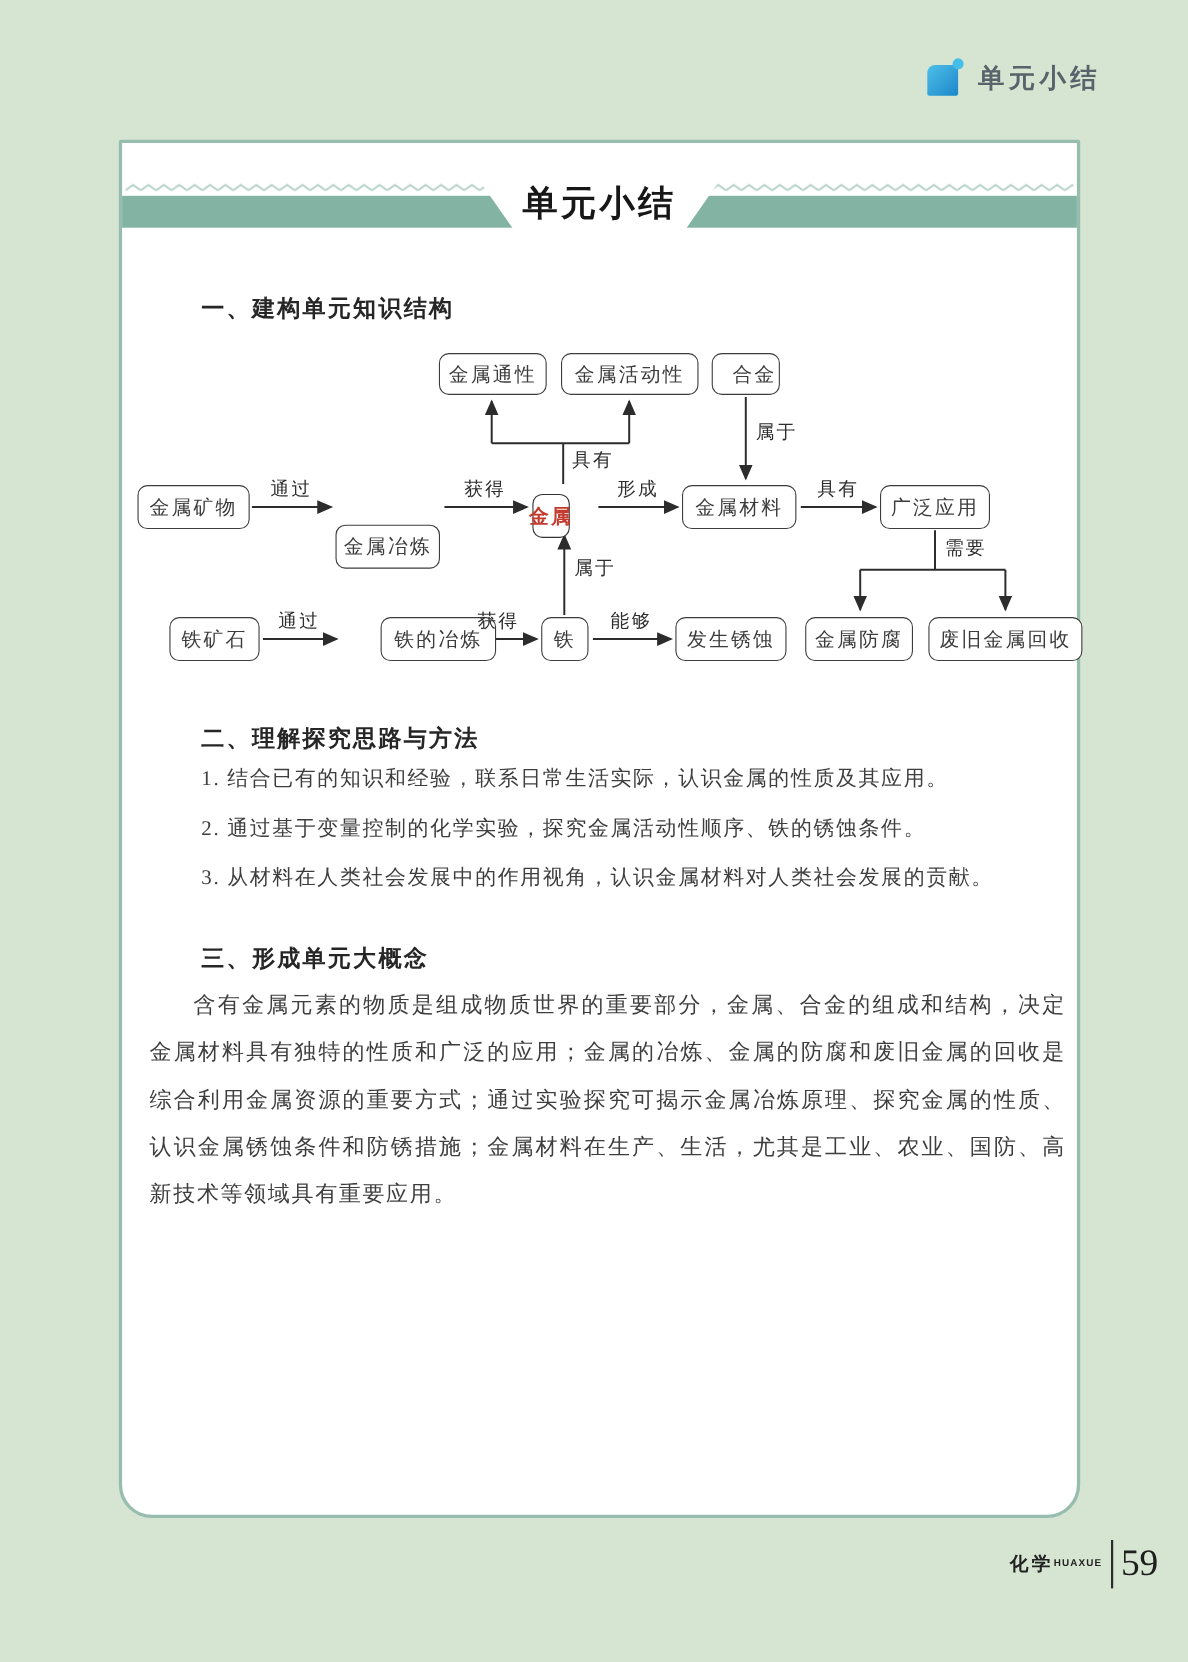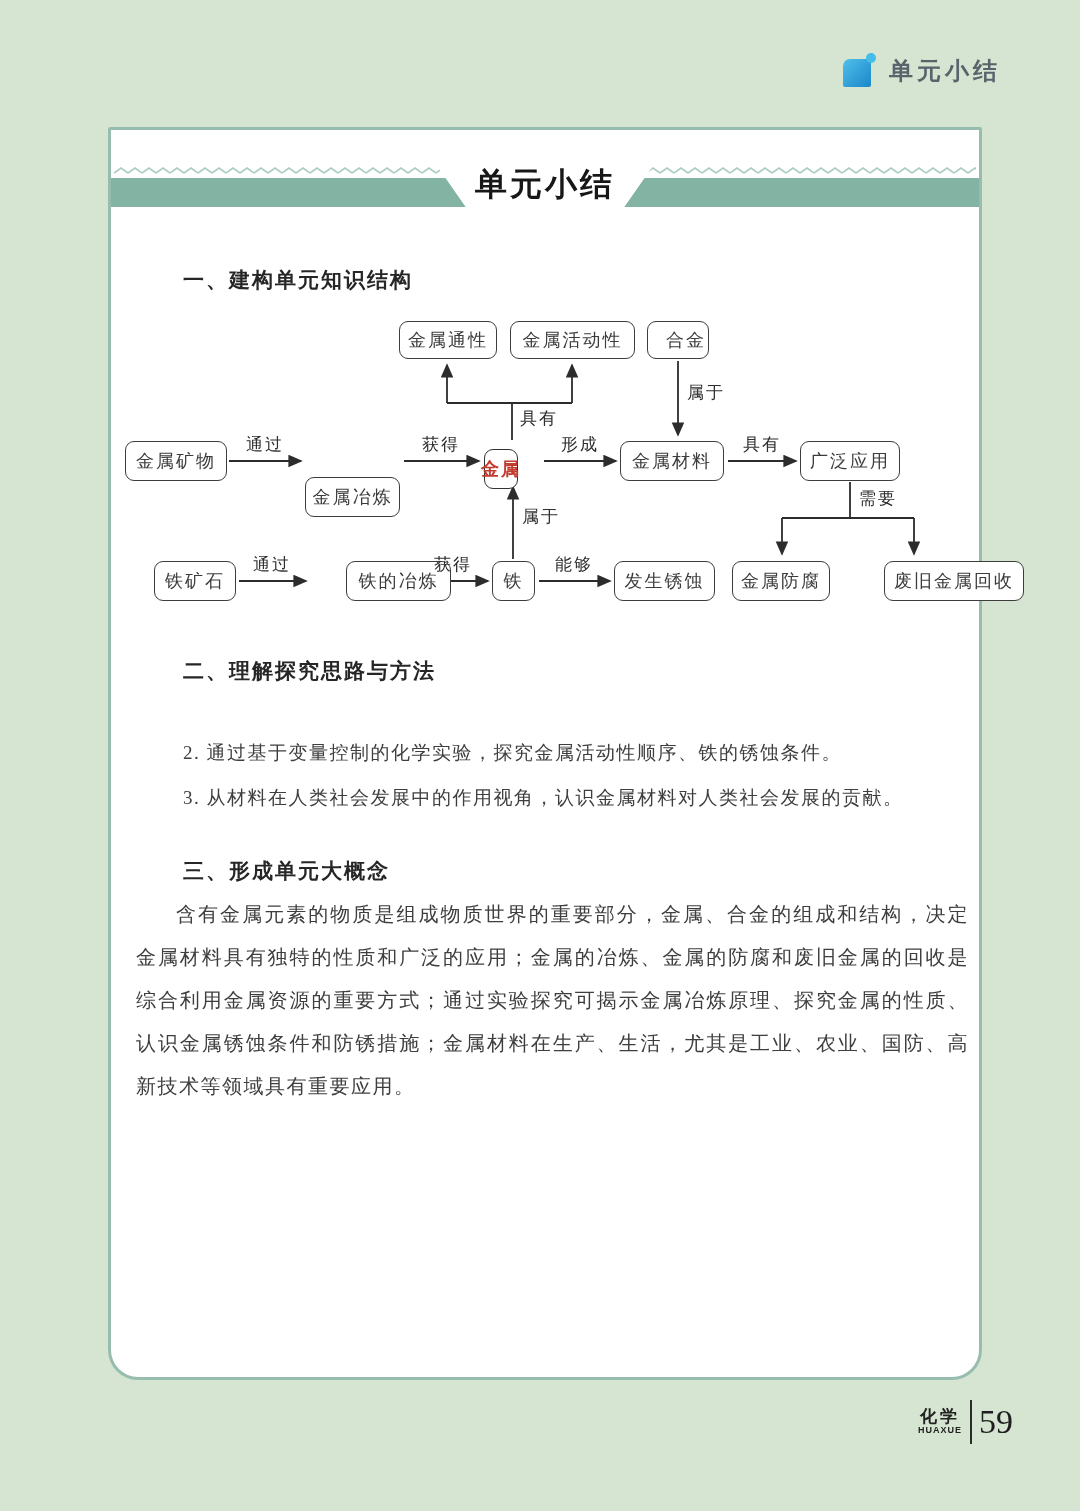--- a/index.html
+++ b/index.html
@@ -78,21 +78,21 @@
   }
   .para {
     position:absolute; left:25px; top:763px; width:833px;
     font-family:"Liberation Serif", serif;
     font-size:20px; line-height:43px; color:#3e3e3e;
     text-align:justify; text-indent:2em; letter-spacing:1.5px;
   }
 
   
   .footer { position:absolute; left:918px; top:1400px; display:flex; align-items:center; }
-  .footer-subject { display:flex; flex-direction:column; align-items:center; line-height:1.1; }
+  .footer-subject { display:flex; flex-direction:row; align-items:center; line-height:1.1; }
   .footer-subject .cn { font-size:17px; font-weight:800; color:#222; letter-spacing:3px; }
   .footer-subject .py { font-size:9px; font-weight:700; color:#222; letter-spacing:1px; }
   .footer-bar { width:2px; height:44px; background:#2b2b2b; margin:0 7px 0 8px; }
   .footer-num { font-family:"Liberation Serif", serif; font-size:34px; color:#1e1e1e; }
 </style>
 </head>
 <body>
 
 <div class="runhead">
   <span class="runhead-icon">
@@ -160,36 +160,37 @@
     <div class="fnode" style="left:180px;top:128px;width:95px;height:40px;margin-top:36px;">金属冶炼</div>
     <div class="fnode red" style="left:359px;top:136px;width:34px;height:40px;">金属</div>
     <div class="fnode" style="left:495px;top:128px;width:104px;height:40px;">金属材料</div>
     <div class="fnode" style="left:675px;top:128px;width:100px;height:40px;">广泛应用</div>
 
     <div class="fnode" style="left:29px;top:248px;width:82px;height:40px;">铁矿石</div>
     <div class="fnode" style="left:185px;top:248px;width:105px;height:40px;margin-left:36px;">铁的冶炼</div>
     <div class="fnode" style="left:367px;top:248px;width:43px;height:40px;">铁</div>
     <div class="fnode" style="left:489px;top:248px;width:101px;height:40px;">发生锈蚀</div>
     <div class="fnode" style="left:607px;top:248px;width:98px;height:40px;">金属防腐</div>
-    <div class="fnode" style="left:719px;top:248px;width:140px;height:40px;margin-left:40px;">废旧金属回收</div>
+    <div class="fnode" style="left:719px;top:248px;width:140px;height:40px;">废旧金属回收</div>
 
     <span class="flabel ctr" style="left:140px;top:120px;">通过</span>
     <span class="flabel ctr" style="left:316px;top:120px;">获得</span>
     <span class="flabel ctr" style="left:455px;top:120px;">形成</span>
     <span class="flabel ctr" style="left:637px;top:120px;">具有</span>
     <span class="flabel ctr" style="left:147px;top:240px;">通过</span>
     <span class="flabel ctr" style="left:328px;top:240px;">获得</span>
     <span class="flabel ctr" style="left:449px;top:240px;">能够</span>
     <span class="flabel" style="left:395px;top:94px;">具有</span>
     <span class="flabel" style="left:562px;top:68px;">属于</span>
     <span class="flabel" style="left:397px;top:192px;">属于</span>
     <span class="flabel" style="left:734px;top:174px;">需要</span>
   </div>
 
   <div class="sec-heading h2">二、理解探究思路与方法</div>
+  <div class="list-item" style="top:565px;">1. 结合已有的知识和经验，联系日常生活实际，认识金属的性质及其应用。</div>
   <div class="list-item" style="top:610px;">2. 通过基于变量控制的化学实验，探究金属活动性顺序、铁的锈蚀条件。</div>
   <div class="list-item" style="top:655px;">3. 从材料在人类社会发展中的作用视角，认识金属材料对人类社会发展的贡献。</div>
 
   <div class="sec-heading h3">三、形成单元大概念</div>
   <div class="para">含有金属元素的物质是组成物质世界的重要部分，金属、合金的组成和结构，决定金属材料具有独特的性质和广泛的应用；金属的冶炼、金属的防腐和废旧金属的回收是综合利用金属资源的重要方式；通过实验探究可揭示金属冶炼原理、探究金属的性质、认识金属锈蚀条件和防锈措施；金属材料在生产、生活，尤其是工业、农业、国防、高新技术等领域具有重要应用。</div>
 
 </div>
 
 <div class="footer">
   <div class="footer-subject">

